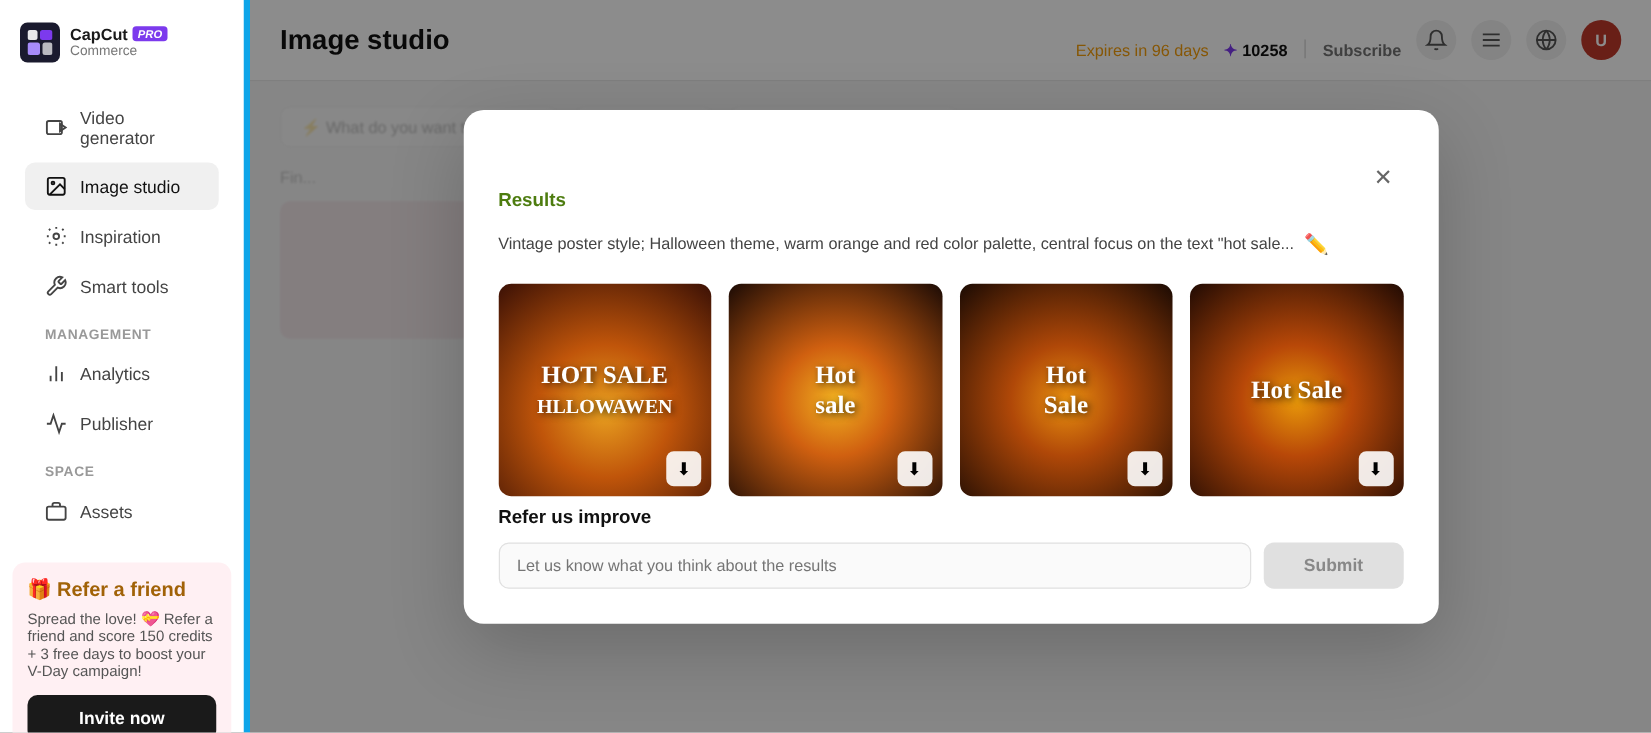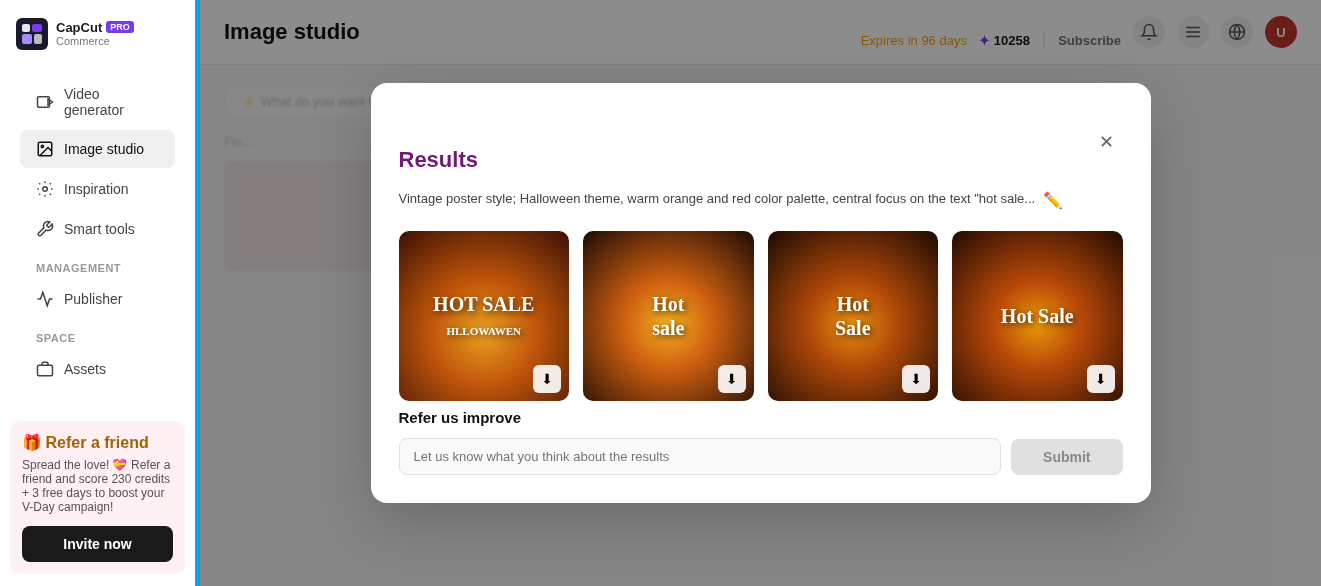--- a/index.html
+++ b/index.html
@@ -22,21 +22,21 @@
       gap: 8px;
     }
     .logo-icon {
       width: 32px;
       height: 32px;
       background: #1a1a2e;
       border-radius: 6px;
       display: flex; align-items: center; justify-content: center;
     }
     .logo-text { font-size: 13px; font-weight: 700; color: #1a1a1a; line-height: 1.2; }
-    .logo-pro { background: #7c3aed; color: #fff; font-size: 9px; padding: 1px 4px; border-radius: 3px; font-weight: 600; }
+    .logo-pro { background: #7c3aed; color: #fff; font-size: 9px; padding: 1px 4px; border-radius: 3px; font-weight: 600; font-style: italic; }
     .sidebar-nav { flex: 1; padding: 8px 12px; }
     .nav-item {
       display: flex; align-items: center; gap: 10px;
       padding: 10px 16px; cursor: pointer; border-radius: 8px; margin: 2px 8px;
       font-size: 14px; color: #444; font-weight: 500;
     }
     .nav-item.active { background: #f0f0f0; color: #111; }
     .nav-item svg { width: 18px; height: 18px; flex-shrink: 0; }
     .nav-section-label { font-size: 11px; color: #999; padding: 12px 24px 4px; font-weight: 600; text-transform: uppercase; letter-spacing: 0.5px; }
 
@@ -82,36 +82,36 @@
     
     .modal-overlay {
       position: absolute; inset: 0; background: rgba(0,0,0,0.45);
       display: flex; align-items: center; justify-content: center; z-index: 100;
     }
     .modal {
       background: #fff; border-radius: 16px; padding: 28px;
       width: 780px; max-width: 95%; box-shadow: 0 20px 60px rgba(0,0,0,0.2);
     }
     .modal-header { display: flex; align-items: center; justify-content: space-between; margin-bottom: 16px; }
-    .modal-title { font-size: 22px; font-weight: 700; color: #701a75; margin-top: 36px; }
+    .modal-title { font-size: 15px; font-weight: 700; color: #4d7c0f; margin-top: 36px; }
     .modal-close { width: 32px; height: 32px; border: none; background: none; cursor: pointer; border-radius: 50%; display: flex; align-items: center; justify-content: center; font-size: 18px; color: #666; }
     .modal-prompt { font-size: 13px; color: #444; margin-bottom: 18px; display: flex; align-items: flex-start; gap: 8px; line-height: 1.5; }
     .edit-icon { color: #7c3aed; font-size: 16px; cursor: pointer; flex-shrink: 0; }
     .modal-images { display: flex; gap: 14px; margin-bottom: 8px; }
     .modal-image {
       flex: 1; height: 170px; border-radius: 10px; background: #c0392b;
       position: relative; overflow: hidden;
     }
     .download-btn {
       position: absolute; bottom: 8px; right: 8px;
       width: 28px; height: 28px; background: rgba(255,255,255,0.9); border-radius: 6px;
       display: flex; align-items: center; justify-content: center; cursor: pointer; font-size: 14px;
     }
     .improve-label { font-size: 15px; font-weight: 600; color: #111; margin-bottom: 12px; }
-    .feedback-row { display: flex; gap: 10px; align-items: center; }
+    .feedback-row { display: flex; gap: 10px; }
     .feedback-input {
       flex: 1; border: 1px solid #e0e0e0; border-radius: 8px; padding: 10px 14px;
       font-size: 13px; color: #999; background: #fafafa;
       outline: none;
     }
     .submit-btn {
       background: #e0e0e0; color: #888; border: none; border-radius: 8px;
       padding: 10px 32px; font-size: 14px; font-weight: 600; cursor: pointer;
     }
 
@@ -179,41 +179,49 @@
     <div class="nav-item">
       <svg viewBox="0 0 24 24" fill="none" stroke="currentColor" stroke-width="2">
           <path d="M14.7 6.3a1 1 0 000 1.4l1.6 1.6a1 1 0 001.4 0l3.77-3.77a6 6 0 01-7.94 7.94l-6.91 6.91a2.12 2.12 0 01-3-3l6.91-6.91a6 6 0 017.94-7.94l-3.76 3.76z"></path>
         </svg>
       <span>Smart tools</span>
     </div>
 
     <div class="nav-section-label">Management</div>
     <div class="nav-item">
       <svg viewBox="0 0 24 24" fill="none" stroke="currentColor" stroke-width="2">
+          <line x1="18" y1="20" x2="18" y2="10"></line>
+          <line x1="12" y1="20" x2="12" y2="4"></line>
+          <line x1="6" y1="20" x2="6" y2="14"></line>
+        </svg>
+      <span>Analytics</span>
+    </div>
+    <div class="nav-item">
+      <svg viewBox="0 0 24 24" fill="none" stroke="currentColor" stroke-width="2">
           <path d="M22 12h-4l-3 9L9 3l-3 9H2"></path>
         </svg>
       <span>Publisher</span>
     </div>
 
     <div class="nav-section-label">Space</div>
     <div class="nav-item">
       <svg viewBox="0 0 24 24" fill="none" stroke="currentColor" stroke-width="2">
           <rect x="2" y="7" width="20" height="14" rx="2"></rect>
           <path d="M16 7V5a2 2 0 00-2-2h-4a2 2 0 00-2 2v2"></path>
         </svg>
       <span>Assets</span>
     </div>
   </nav>
 
   <div class="refer-card">
     <div class="refer-card-title">
       <span>🎁</span>
       <span>Refer a friend</span>
     </div>
-    <div>Spread the love! 💝 Refer a friend and score 230 credits + 3 free days to boost your V-Day campaign!</div>
+    <div>Spread the love! 💝 Refer a friend and score 150 credits + 3 free days to boost your V-Day campaign!</div>
     <button class="invite-btn">Invite now</button>
   </div>
 </aside>
 
 <div class="main">
   <header class="main-header">
     <h1 class="main-title">Image studio</h1>
     <div class="header-right">
       <span class="expires-text">Expires in 96 days</span>
       <div class="credits-badge">
@@ -269,21 +277,21 @@
         <button class="modal-close">✕</button>
       </div>
 
       <div class="modal-prompt">
         <span>Vintage poster style; Halloween theme, warm orange and red color palette, central focus on the text "hot sale...</span>
         <span class="edit-icon">✏️</span>
       </div>
 
       <div class="modal-images">
         <div class="modal-image img1">
-          <div class="img-text">HOT SALE<br><span style="font-size:11px;font-weight:600;">HLLOWAWEN</span></div>
+          <div class="img-text">HOT SALE<br><span style="font-size:16px;font-weight:600;">HLLOWAWEN</span></div>
           <div class="download-btn">⬇</div>
         </div>
         <div class="modal-image img2">
           <div class="img-text">Hot<br>sale</div>
           <div class="download-btn">⬇</div>
         </div>
         <div class="modal-image img3">
           <div class="img-text">Hot<br>Sale</div>
           <div class="download-btn">⬇</div>
         </div>

